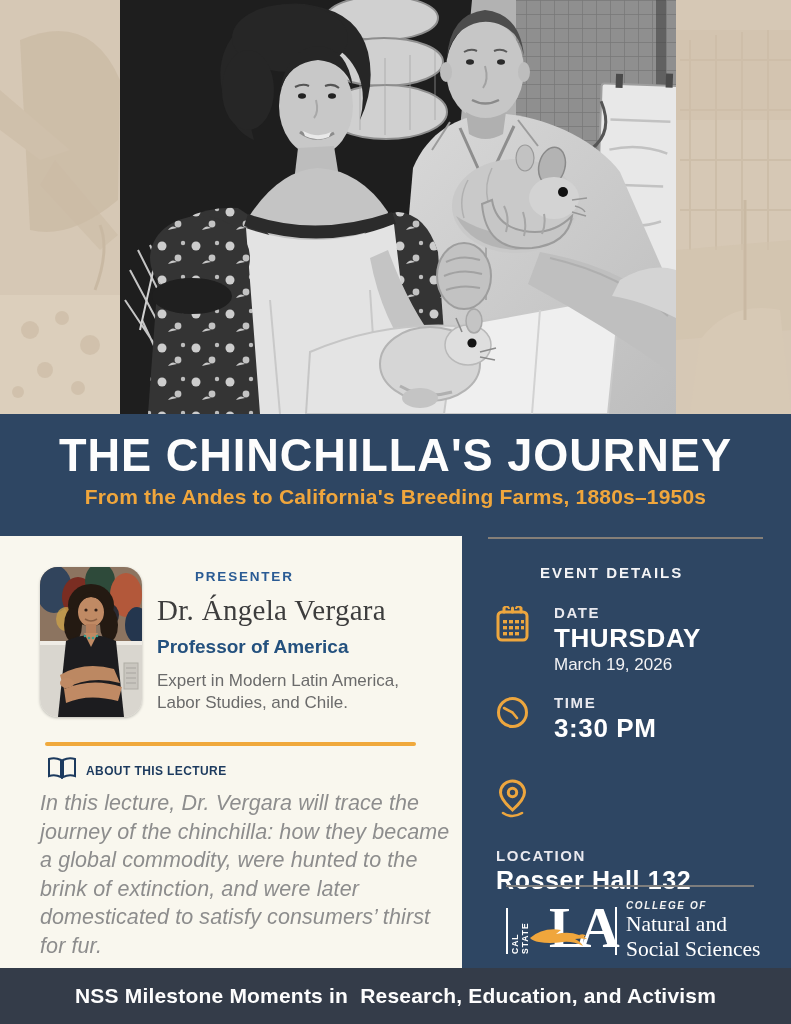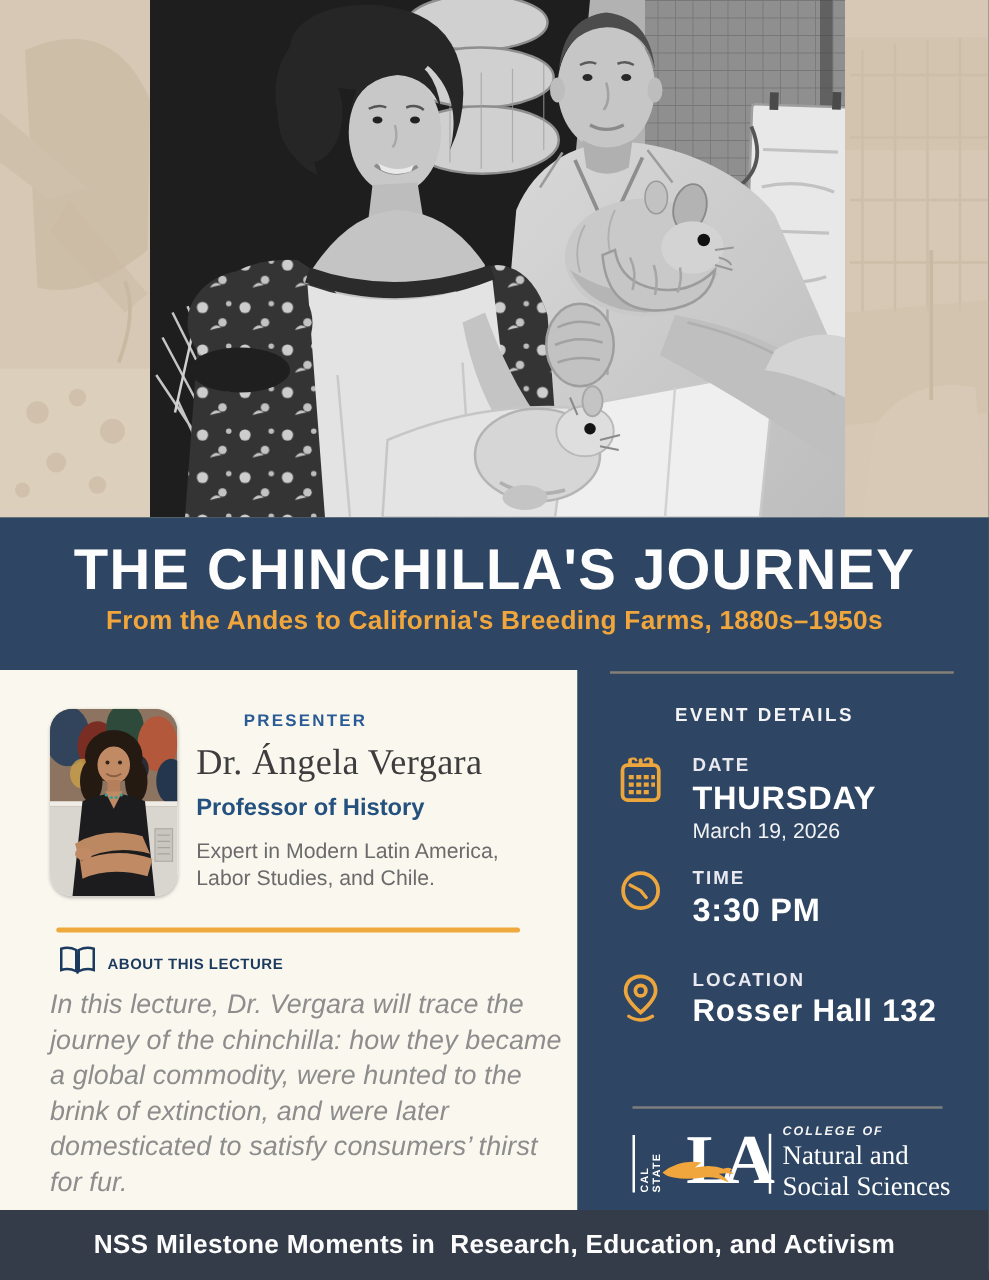--- a/index.html
+++ b/index.html
@@ -1,20 +1,20 @@
 <!DOCTYPE html>
 <html><head>
 <meta charset="utf-8">
 <style>
   * { margin:0; padding:0; box-sizing:border-box; }
   html,body { background:#777; }
   body { font-family:"Liberation Sans", sans-serif; }
   .flyer{
     position:relative; width:791px; height:1024px; margin:0 auto;
-    background:#14532d; overflow:hidden;
+    background:#ec4899; overflow:hidden;
   }
   
   .hero{ position:absolute; top:0; left:0; width:791px; height:414px; background:#d6c8b5; }
   .hero-ghosts{ position:absolute; inset:0; }
   .hero-photo{ position:absolute; top:0; left:120px; width:556px; height:414px; }
   .hero-photo svg, .hero-ghosts svg{ display:block; width:100%; height:100%; }
 
   
   .title-band{
     position:absolute; top:414px; left:0; width:791px; height:122px;
@@ -66,21 +66,21 @@
   .rp-rule-top{ position:absolute; top:1px; left:26px; width:275px; height:2px; background:#857f78; }
   .rp-rule-bottom{ position:absolute; top:349px; left:44px; width:248px; height:2px; background:#7d7d7d; }
   .event-details-heading{
     position:absolute; top:28px; left:78px;
     font-size:15px; font-weight:700; letter-spacing:2px; color:#f4f4f6;
   }
   .detail-row{ position:absolute; left:34px; display:flex; gap:25px; }
   .detail-row .d-icon{ width:33px; flex:0 0 33px; padding-top:2px; }
   .row-date{ top:68px; }
   .row-time{ top:158px; }
-  .row-location{ top:240px; }
+  .row-location{ top:240px;flex-direction:column; }
   .d-label{ font-size:15px; font-weight:700; letter-spacing:1.6px; color:#e9e9ef; }
   .d-value-lg{ margin-top:2px; font-size:26px; font-weight:700; letter-spacing:0.6px; color:#fff; }
   .d-value-sm{ margin-top:1px; font-size:17px; font-weight:400; color:#f2f2f4; }
 
   
   .university-logo{ position:absolute; top:364px; left:44px; display:flex; align-items:center; }
   .calstate-vertical{
     font-size:8.5px; font-weight:700; letter-spacing:1px; color:#fff;
     writing-mode:vertical-rl; transform:rotate(180deg);
     border-right:2px solid #fff; padding-right:2px; height:46px;
@@ -323,21 +323,21 @@
           </g>
         <path d="M20 108 Q44 94 74 102 L80 116 Q50 108 24 122 Z" fill="#bc8862"></path>
         <path d="M24 122 Q52 110 82 120 L78 134 Q48 126 26 136 Z" fill="#c08a64"></path>
         <ellipse cx="27" cy="116" rx="7" ry="5" fill="#c08a64"></ellipse>
       </svg>
     </div>
 
     <div class="presenter-text">
       <div class="presenter-label">PRESENTER</div>
       <div class="presenter-name">Dr. Ángela Vergara</div>
-      <div class="presenter-role">Professor of History</div>
+      <div class="presenter-role">Professor of America</div>
       <div class="presenter-expertise">
         <span>Expert in Modern Latin America,</span><br>
         <span>Labor Studies, and Chile.</span>
       </div>
     </div>
 
     <div class="section-divider"></div>
 
     <div class="about-row">
       <span>

